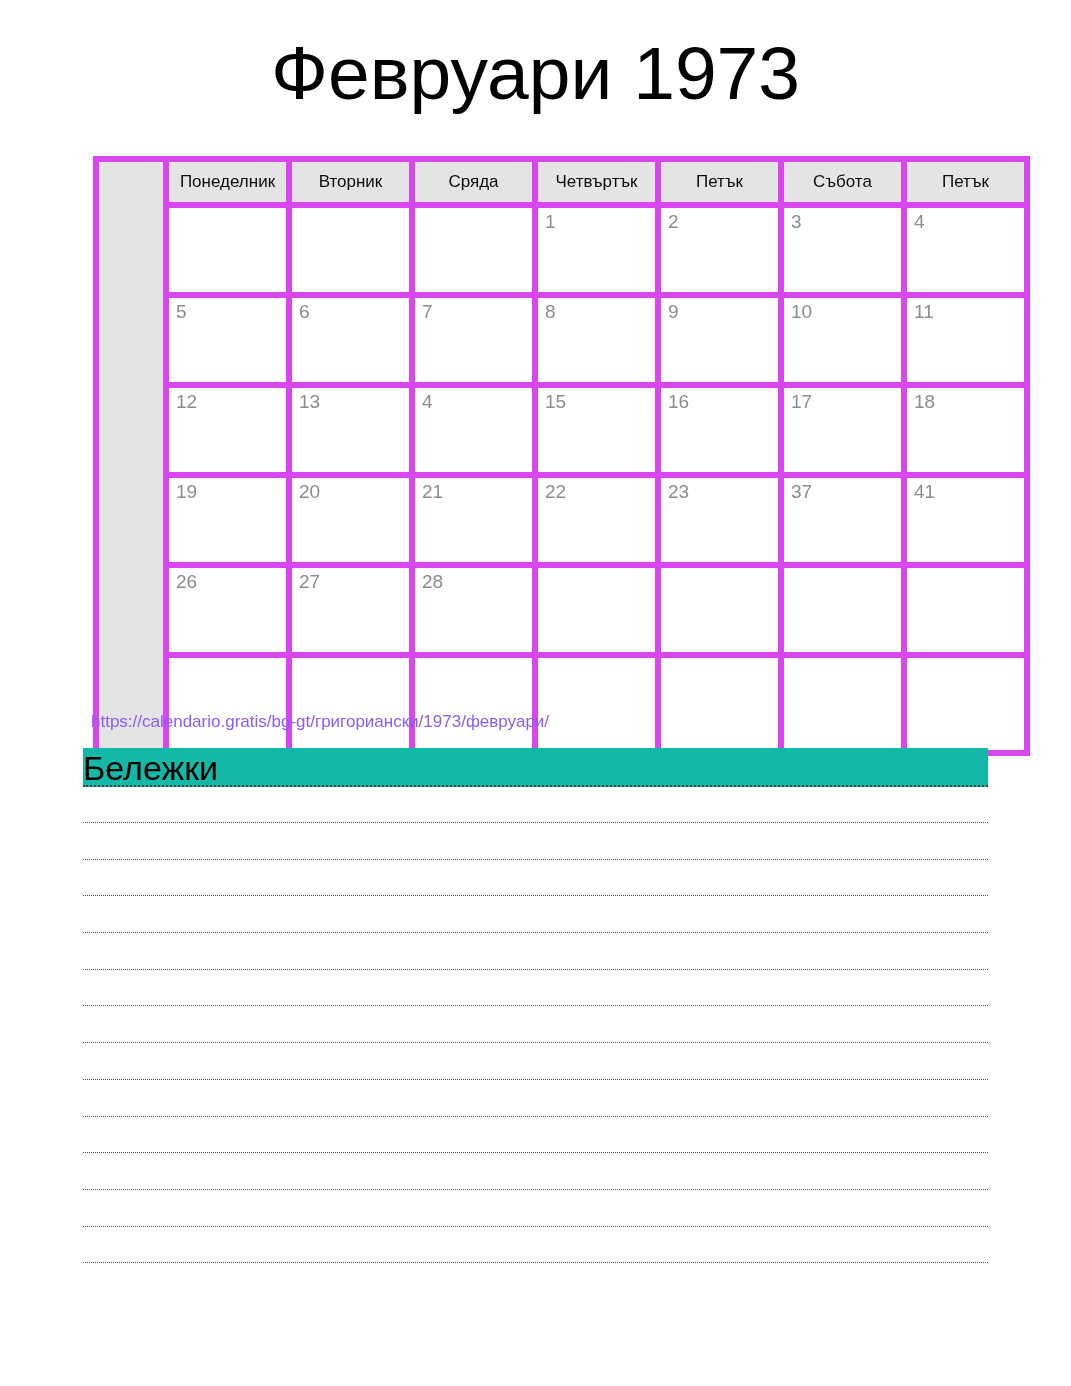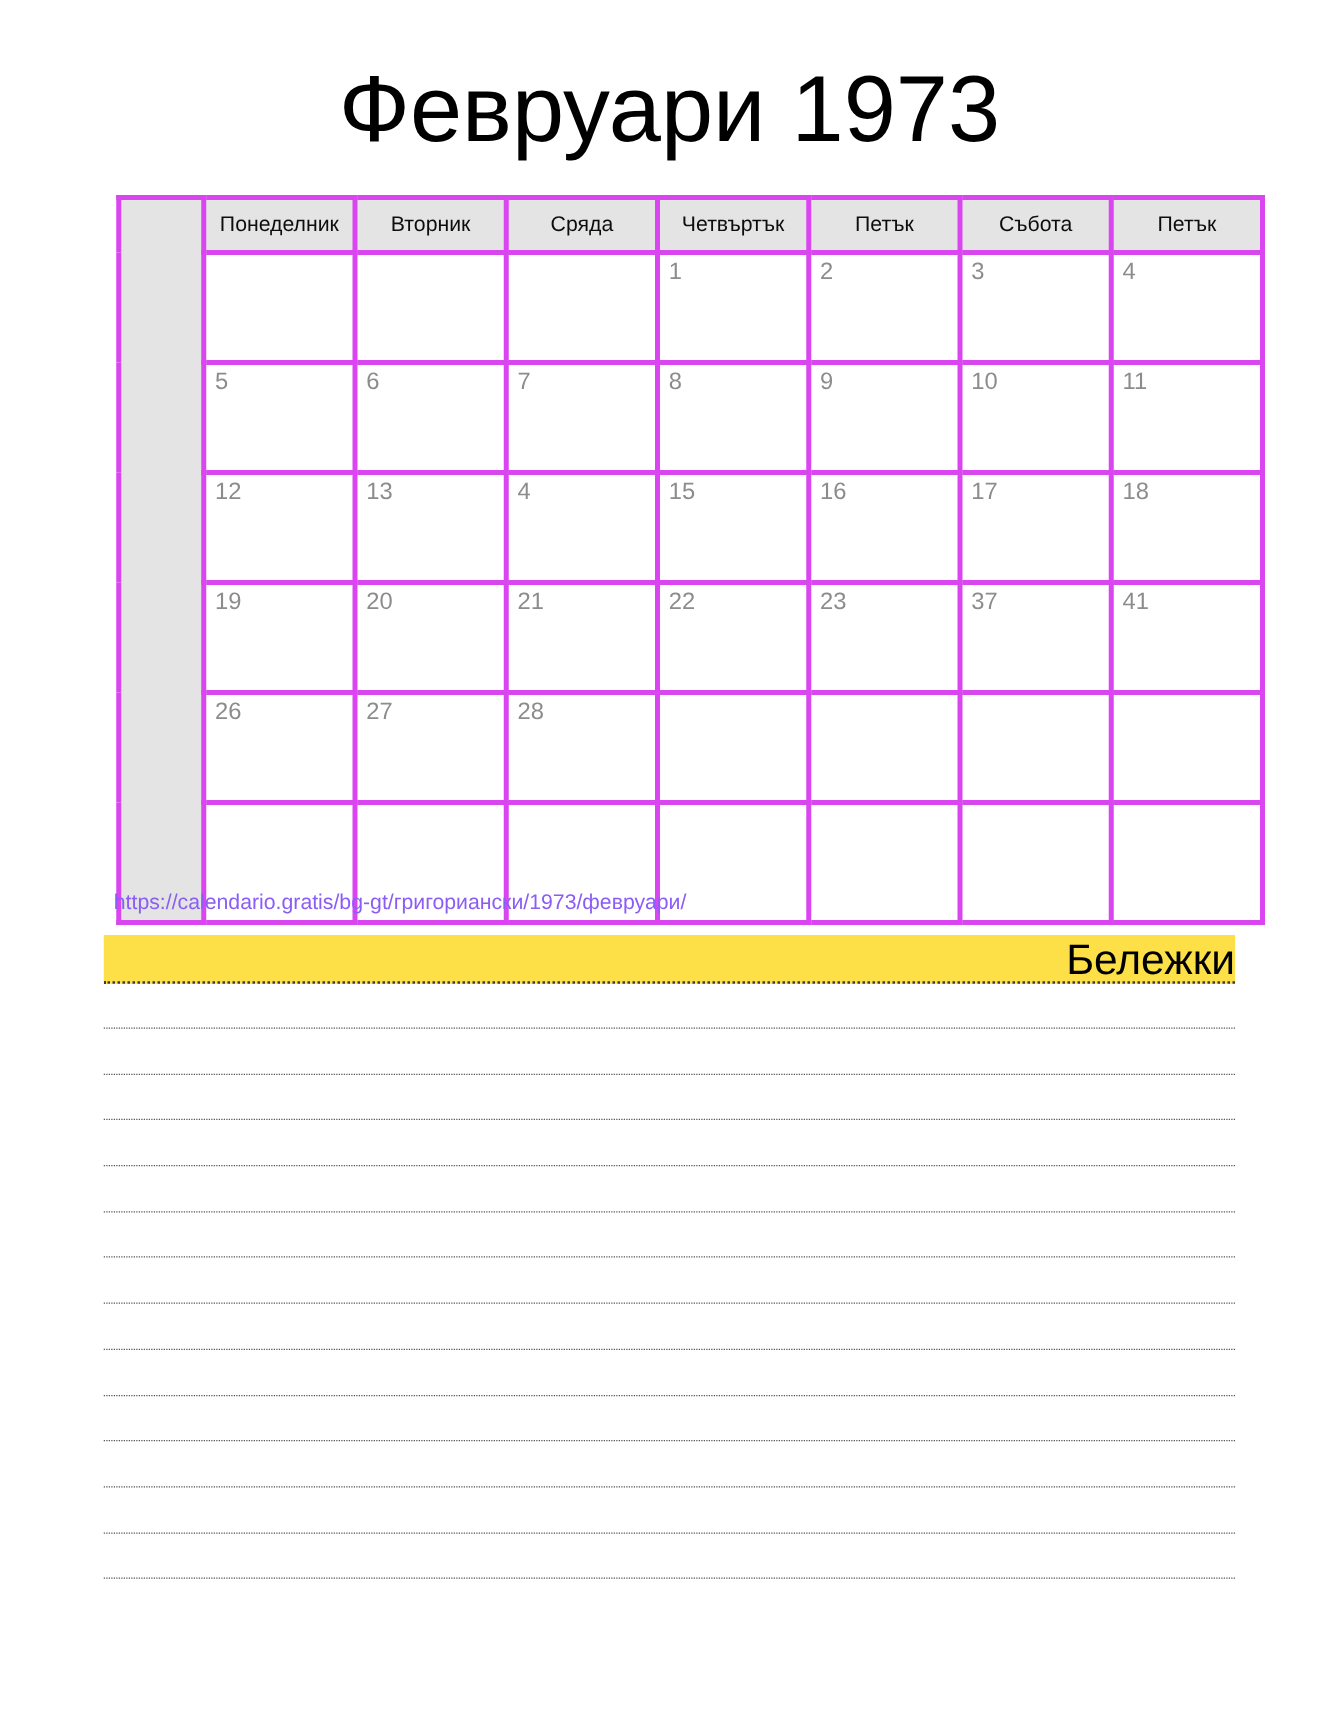--- a/index.html
+++ b/index.html
@@ -9,21 +9,21 @@
     background: #ffffff;
     position: relative;
     font-family: "Liberation Sans", sans-serif;
     color: #000;
     overflow: hidden;
   }
 
   
   .page-title {
     position: absolute;
-    top: 50px;
+    top: 36px;
     left: 0;
     width: 100%;
     text-align: center;
     font-size: 75px;
     line-height: 75px;
     font-weight: 400;
     letter-spacing: 0px;
     color: #000;
     margin: 0;
   }
@@ -31,21 +31,21 @@
   
   table.calendar {
     position: absolute;
     top: 156px;
     left: 93px;
     border-collapse: collapse;
     table-layout: fixed;
     border: 1px solid #9f9f9f;
   }
   table.calendar td, table.calendar th {
-    border: 4px solid #d946ef;
+    border: 6px solid #d946ef;
     padding: 0;
   }
   table.calendar th.day-header {
     width: 117px;
     height: 40px;
     background: #e4e4e4;
     font-size: 17px;
     font-weight: 400;
     text-align: center;
     vertical-align: middle;
@@ -81,23 +81,23 @@
     white-space: nowrap;
   }
 
   
   .notes-header {
     position: absolute;
     top: 748px;
     left: 83px;
     width: 905px;
     height: 37px;
-    background: #fde047;
+    background: #14b8a6;
     border-bottom: 2px dotted #3c3c3c;
-    text-align: right;
+    text-align: left;
   }
   .notes-title {
     font-size: 34px;
     line-height: 40px;
     color: #000;
   }
 
   
   .notes-lines {
     position: absolute;

